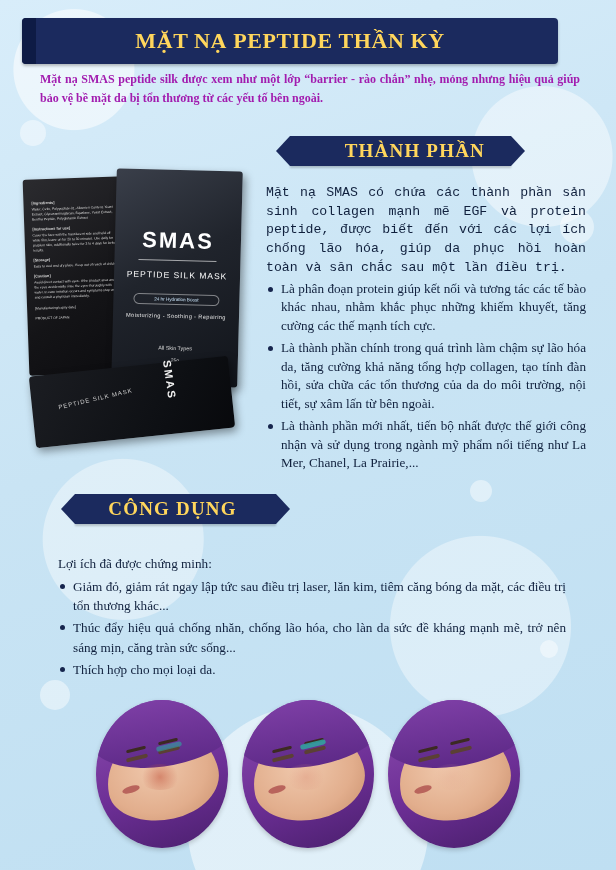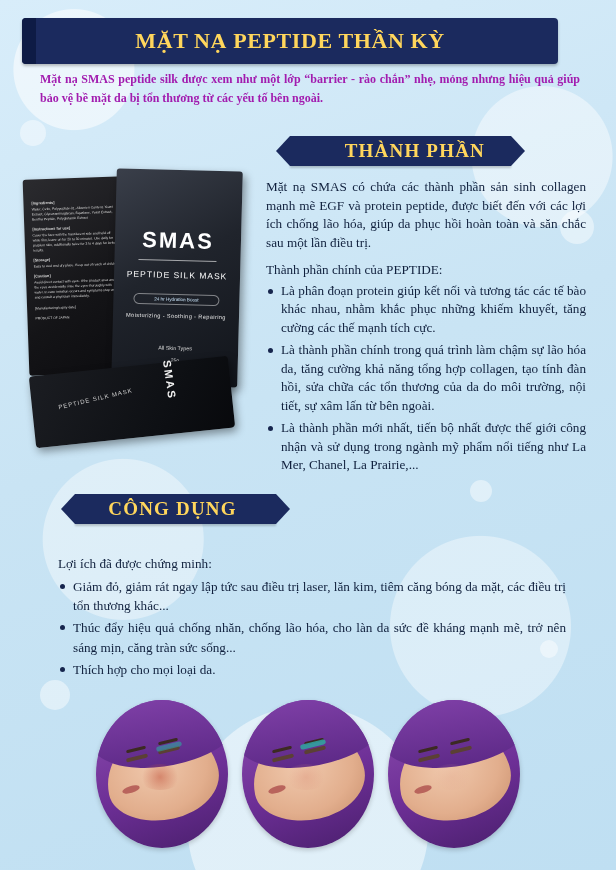--- a/index.html
+++ b/index.html
@@ -231,21 +231,21 @@
   .ingredients-body {
     position: absolute;
     left: 266px;
     top: 170px;
     width: 320px;
     font-size: 13.2px;
     line-height: 1.42;
     color: #10203d;
     text-align: justify;
   }
-  .ingredients-body p { margin: 8px 0 2px 0; }
+  .ingredients-body p { margin: 14px 0 2px 0; font-family: Liberation Mono, monospace; }
 
   ul.bullets {
     list-style: none;
     margin: 2px 0 0 0;
     padding: 0;
   }
   ul.bullets li {
     position: relative;
     padding-left: 15px;
     margin-bottom: 3px;
@@ -406,21 +406,20 @@
   </div>
 
   <div class="pack-lying">
     <div class="side-text">PEPTIDE SILK MASK</div>
     <div class="side-brand">SMAS</div>
   </div>
 </div>
 
 <div class="ingredients-body">
   <p>Mặt nạ SMAS có chứa các thành phần sản sinh collagen mạnh mẽ EGF và protein peptide, được biết đến với các lợi ích chống lão hóa, giúp da phục hồi hoàn toàn và săn chắc sau một lần điều trị.</p>
-  <p>Thành phần chính của PEPTIDE:</p>
   <ul class="bullets">
     <li>Là phân đoạn protein giúp kết nối và tương tác các tế bào khác nhau, nhằm khắc phục những khiếm khuyết, tăng cường các thế mạnh tích cực.</li>
     <li>Là thành phần chính trong quá trình làm chậm sự lão hóa da, tăng cường khả năng tổng hợp collagen, tạo tính đàn hồi, sửa chữa các tổn thương của da do môi trường, nội tiết, sự xâm lấn từ bên ngoài.</li>
     <li>Là thành phần mới nhất, tiến bộ nhất được thế giới công nhận và sử dụng trong ngành mỹ phẩm nổi tiếng như La Mer, Chanel, La Prairie,...</li>
   </ul>
 </div>
 
 <div class="ribbon left-point right-point" id="ribbon-cong-dung">
   <span>CÔNG DỤNG</span>
 </div>

